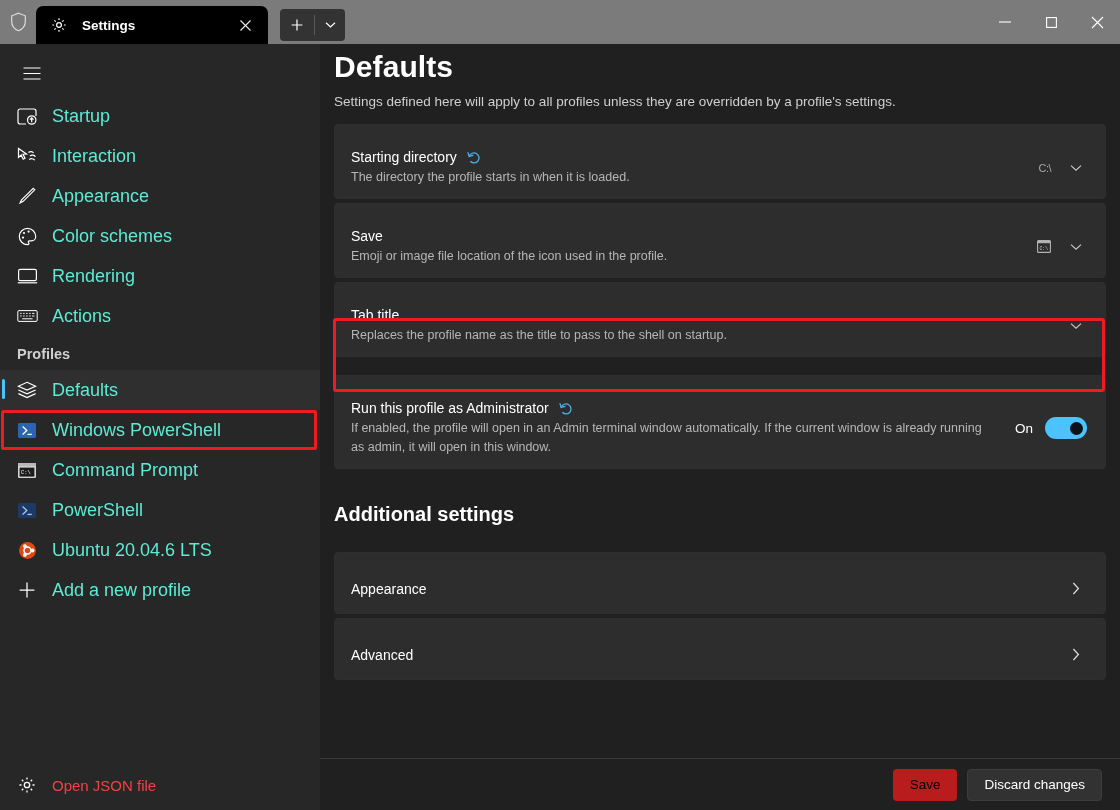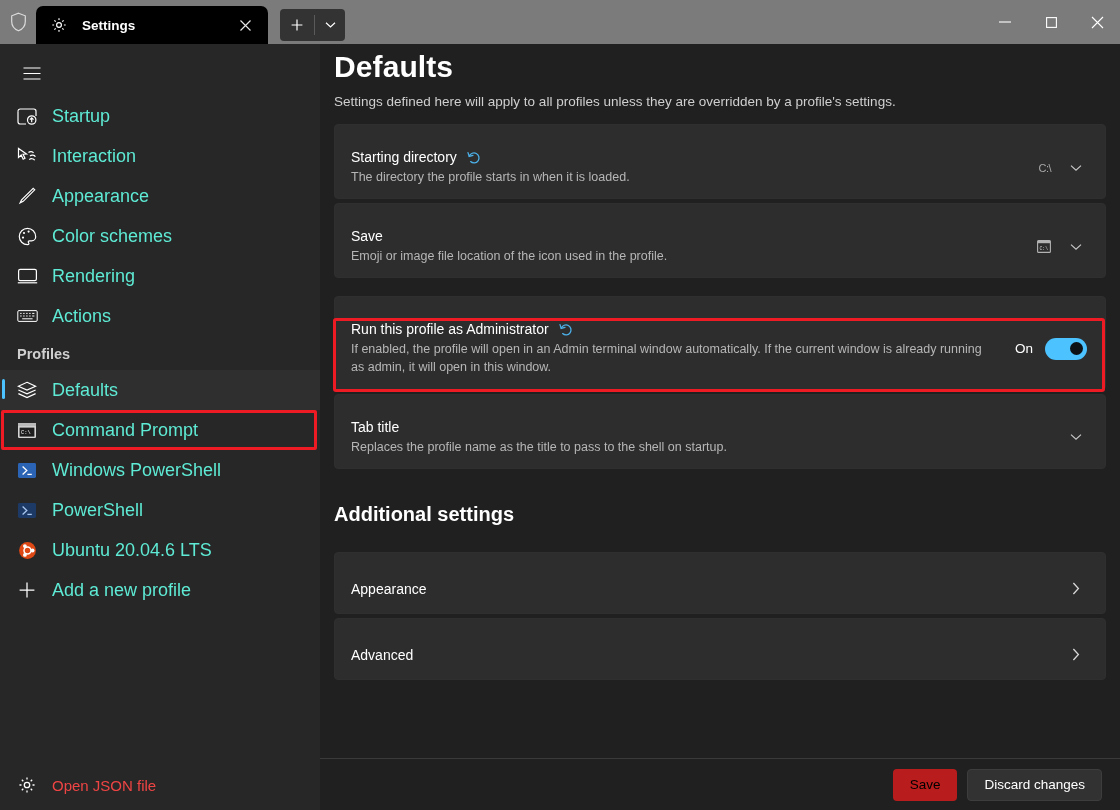--- a/index.html
+++ b/index.html
@@ -304,38 +304,38 @@
             <path d="M1.4 9 L10 12.9 L18.6 9"></path>
             <path d="M1.4 12.6 L10 16.5 L18.6 12.6"></path>
           </svg>
         </span>
         <span class="lbl">Defaults</span>
       </div>
 
       <div class="nav-item">
         <span class="ico">
           <svg width="20" height="17" viewBox="0 0 20 17">
+            <rect x="1" y="1" width="18" height="15" rx="1.4" fill="#2b63b5"></rect>
+            <path d="M5.6 4.6 L9.8 8.5 L5.6 12.4" fill="none" stroke="#ffffff" stroke-width="1.3"></path>
+            <path d="M10.4 12.4 H14.8" stroke="#ffffff" stroke-width="1.3"></path>
+          </svg>
+        </span>
+        <span class="lbl">Windows PowerShell</span>
+      </div>
+
+      <div class="nav-item">
+        <span class="ico">
+          <svg width="20" height="17" viewBox="0 0 20 17">
             <rect x="1" y="1" width="18" height="15" rx="1.2" fill="#d4d4d4"></rect>
             <rect x="1" y="1" width="18" height="3.2" fill="#b9b9b9"></rect>
             <rect x="2.6" y="5.6" width="14.8" height="9" fill="#1d1d1d"></rect>
             <text x="4" y="12.4" font-family="Liberation Mono, monospace" font-size="5.4" fill="#ffffff">C:\</text>
           </svg>
         </span>
         <span class="lbl">Command Prompt</span>
-      </div>
-
-      <div class="nav-item">
-        <span class="ico">
-          <svg width="20" height="17" viewBox="0 0 20 17">
-            <rect x="1" y="1" width="18" height="15" rx="1.4" fill="#2b63b5"></rect>
-            <path d="M5.6 4.6 L9.8 8.5 L5.6 12.4" fill="none" stroke="#ffffff" stroke-width="1.3"></path>
-            <path d="M10.4 12.4 H14.8" stroke="#ffffff" stroke-width="1.3"></path>
-          </svg>
-        </span>
-        <span class="lbl">Windows PowerShell</span>
       </div>
 
       <div class="nav-item">
         <span class="ico">
           <svg width="20" height="17" viewBox="0 0 20 17">
             <rect x="1" y="1" width="18" height="15" rx="1.4" fill="#1d3a66"></rect>
             <path d="M5.6 4.6 L9.8 8.5 L5.6 12.4" fill="none" stroke="#a9c7ee" stroke-width="1.3"></path>
             <path d="M10.4 12.4 H14.8" stroke="#a9c7ee" stroke-width="1.3"></path>
           </svg>
         </span>
@@ -424,56 +424,56 @@
             </svg>
           </span>
           <span class="chev">
             <svg width="12" height="8" viewBox="0 0 12 8" fill="none" stroke="#c9c9c9" stroke-width="1.15">
               <path d="M1 1.6 L6 6.2 L11 1.6"></path>
             </svg>
           </span>
         </div>
       </div>
 
+      <div class="card">
+        <div class="card-body">
+          <div class="card-title-row">
+            <span class="card-title">Tab title</span>
+          </div>
+          <div class="card-desc">Replaces the profile name as the title to pass to the shell on startup.</div>
+        </div>
+        <div class="card-right">
+          <span class="chev">
+            <svg width="12" height="8" viewBox="0 0 12 8" fill="none" stroke="#c9c9c9" stroke-width="1.15">
+              <path d="M1 1.6 L6 6.2 L11 1.6"></path>
+            </svg>
+          </span>
+        </div>
+      </div>
+
       <div class="card admin">
         <div class="card-body">
           <div class="card-title-row">
             <span class="card-title">Run this profile as Administrator</span>
             <span class="reset-ico">
               <svg width="14" height="13" viewBox="0 0 14 13" fill="none" stroke="#4cb0e8" stroke-width="1.3" stroke-linecap="round">
                 <path d="M2.3 5.2 A5 5 0 1 1 3.6 10.6"></path>
                 <path d="M1 1.6 L2.2 5.4 L6 4.3"></path>
               </svg>
             </span>
           </div>
           <div class="card-desc">If enabled, the profile will open in an Admin terminal window automatically. If the current window is already running as admin, it will open in this window.</div>
         </div>
         <div class="card-right">
           <span class="toggle-label">On</span>
           <span class="toggle">
             <span class="knob"></span>
           </span>
         </div>
       </div>
-
-      <div class="card">
-        <div class="card-body">
-          <div class="card-title-row">
-            <span class="card-title">Tab title</span>
-          </div>
-          <div class="card-desc">Replaces the profile name as the title to pass to the shell on startup.</div>
-        </div>
-        <div class="card-right">
-          <span class="chev">
-            <svg width="12" height="8" viewBox="0 0 12 8" fill="none" stroke="#c9c9c9" stroke-width="1.15">
-              <path d="M1 1.6 L6 6.2 L11 1.6"></path>
-            </svg>
-          </span>
-        </div>
-      </div>
     </div>
 
     <div class="section-head">Additional settings</div>
 
     <div class="cards">
       <div class="card nav-card">
         <div class="card-body">
           <span class="card-title">Appearance</span>
         </div>
         <div class="card-right">

